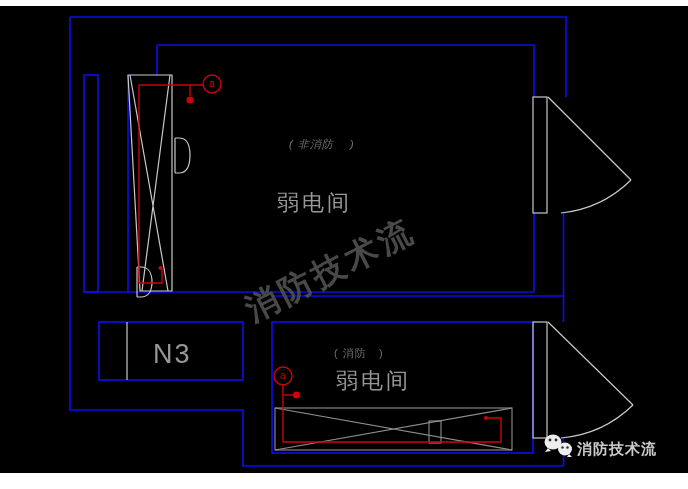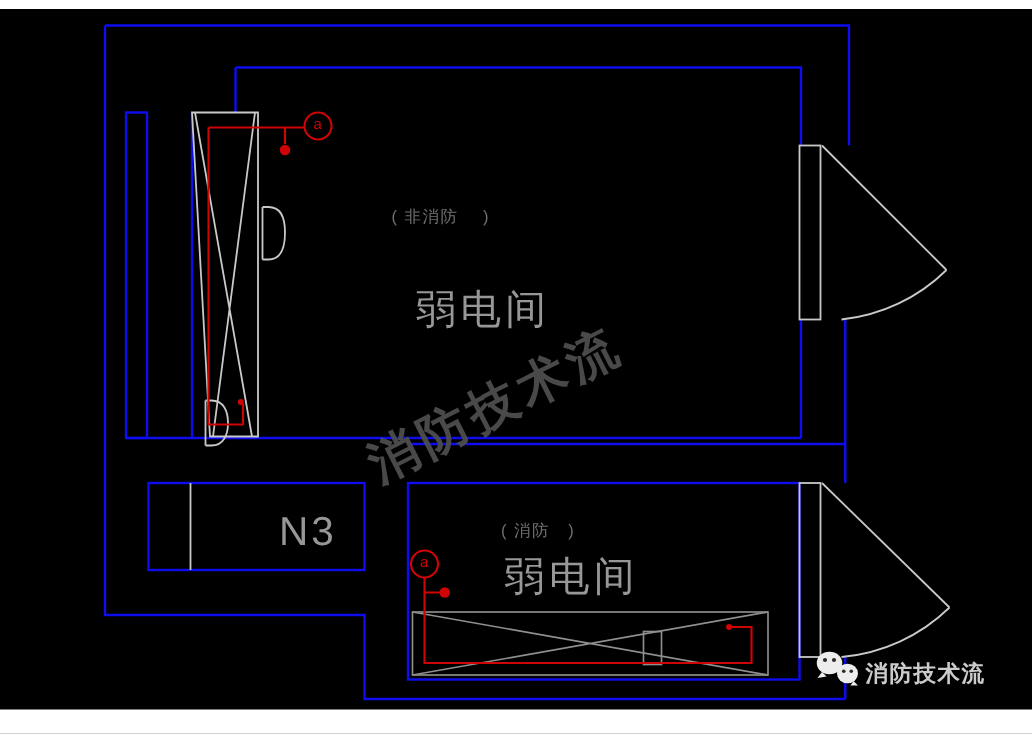--- a/index.html
+++ b/index.html
@@ -7,21 +7,21 @@
   .stage{position:relative;width:688px;height:489px;background:#ffffff;overflow:hidden;}
   .canvas{position:absolute;left:0;top:6px;width:688px;height:467px;background:#000000;}
   svg{position:absolute;left:0;top:0;}
   .blue{stroke:var(--c-wall);stroke-width:1.6;fill:none;}
   .white{stroke:var(--c-outline);stroke-width:1.2;fill:none;}
   .whitedim{stroke:var(--c-outline-dim);stroke-width:1.1;fill:none;}
   .red{stroke:var(--c-red);stroke-width:1.4;fill:none;}
   .redfill{fill:var(--c-red);stroke:none;}
   .lbl{position:absolute;color:var(--c-text-gray);}
   .type-label{font-size:11px;color:var(--c-text-dim);white-space:pre;letter-spacing:1px;}
-  .room-name{font-size:27px;letter-spacing:3px;color:var(--c-text-gray);text-align:center;}
+  .room-name{font-size:22px;letter-spacing:3px;color:var(--c-text-gray);text-align:center;}
   .n3{font-size:27px;letter-spacing:2px;color:var(--c-text-gray);font-weight:400;}
   .glyph{position:absolute;color:var(--c-red);font-size:10px;line-height:10px;}
   .watermark{position:absolute;left:238px;top:248px;font-size:33px;font-weight:bold;
     letter-spacing:4px;color:var(--c-watermark);transform:rotate(-27deg);
     transform-origin:center;white-space:pre;opacity:0.95;}
   .wechat-brand{position:absolute;left:577px;top:440px;font-size:15px;font-weight:bold;
     color:var(--c-wechat-text);letter-spacing:1px;}
 </style>
 </head>
 <body>
@@ -105,27 +105,27 @@
       <path d="M548,448 l-3,4 l6,-1 z" fill="#ededed"></path>
       <circle cx="550" cy="440" r="1.4" fill="#2b2b2b"></circle>
       <circle cx="556" cy="440" r="1.4" fill="#2b2b2b"></circle>
       <ellipse cx="565" cy="449" rx="7" ry="6.5" fill="#ededed"></ellipse>
       <path d="M569,454 l3,3 l-5,0 z" fill="#ededed"></path>
       <circle cx="562.5" cy="447.5" r="1.2" fill="#2b2b2b"></circle>
       <circle cx="567.5" cy="447.5" r="1.2" fill="#2b2b2b"></circle>
     </g>
   </svg>
 
-  <div class="lbl type-label" style="left:261px;top:137px;">( 非消防    )</div>
+  <div class="lbl type-label" style="left:289px;top:137px;font-style:italic;">( 非消防    )</div>
   <div class="lbl room-name" style="left:277px;top:188px;">弱电间</div>
 
   <div class="lbl type-label" style="left:334px;top:346px;">( 消防   )</div>
   <div class="lbl room-name" style="left:336px;top:366px;">弱电间</div>
 
-  <div class="lbl n3" style="left:153px;top:339px;margin-left:33px;">N3</div>
+  <div class="lbl n3" style="left:153px;top:339px;">N3</div>
 
   <div class="glyph" style="left:209px;top:79px;">a</div>
   <div class="glyph" style="left:280px;top:371px;">a</div>
 
   <div class="watermark">消防技术流</div>
 
   <div class="wechat-brand">消防技术流</div>
 </div>
 
 </body></html>

